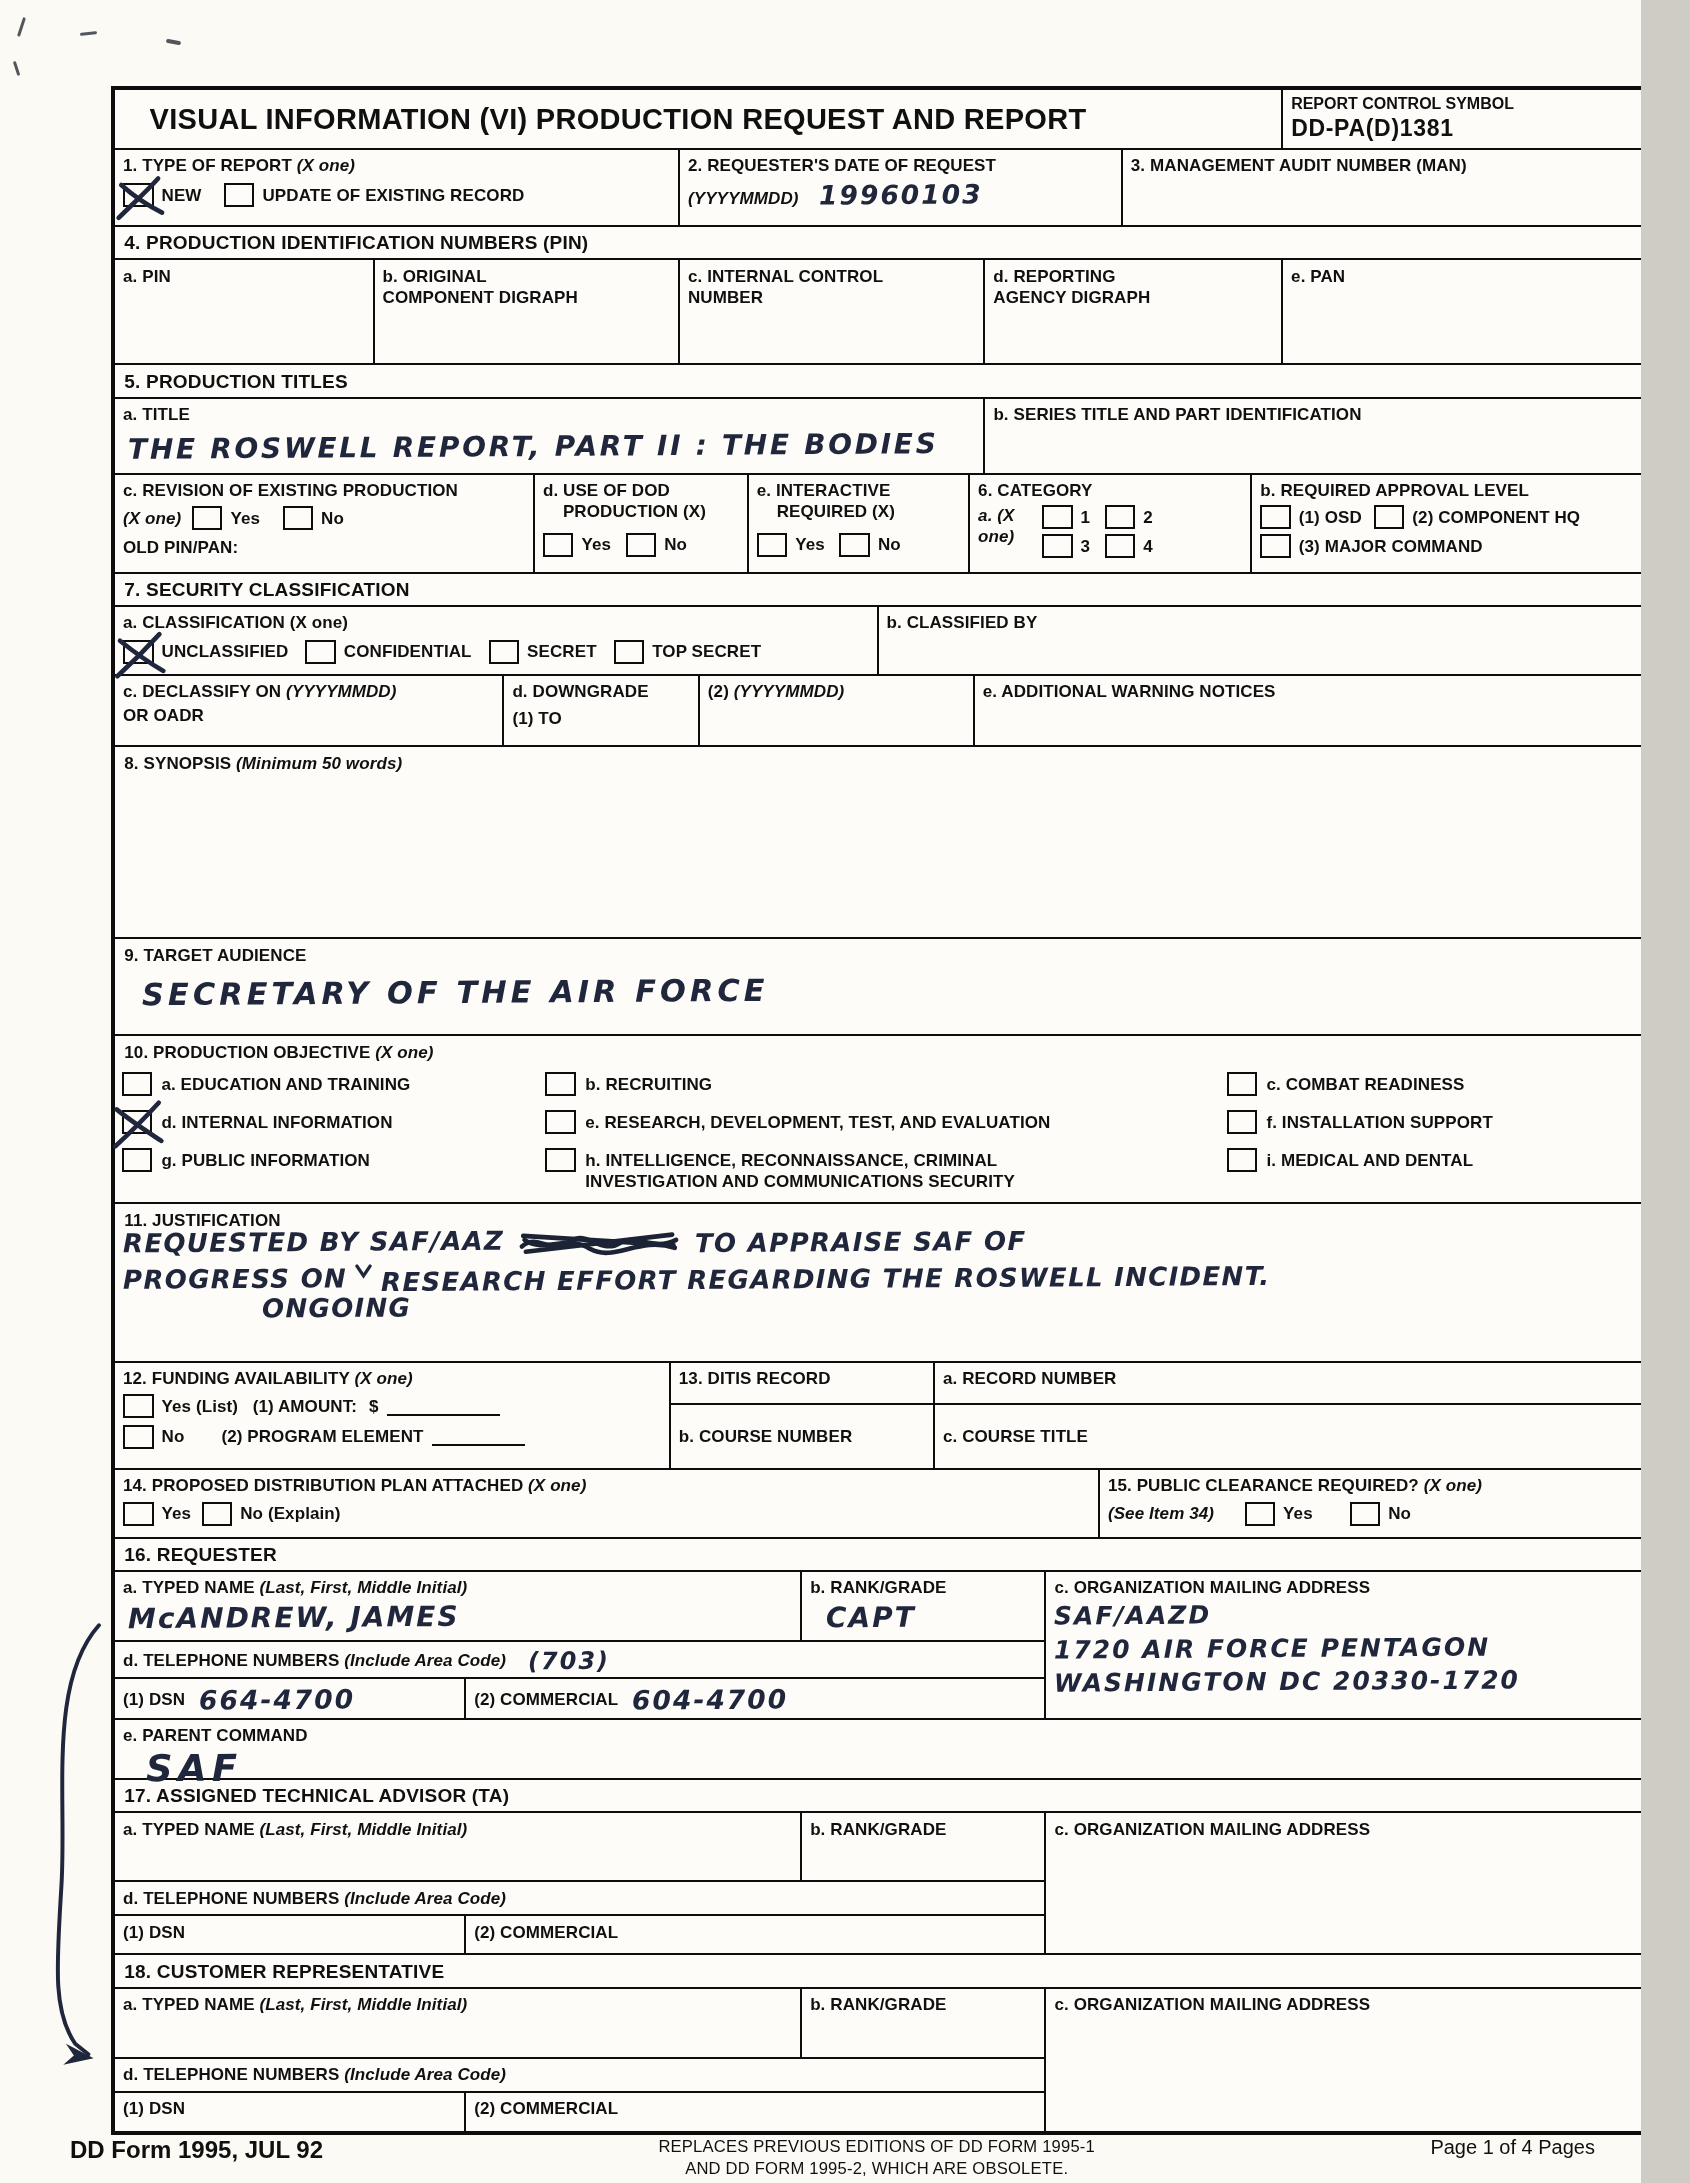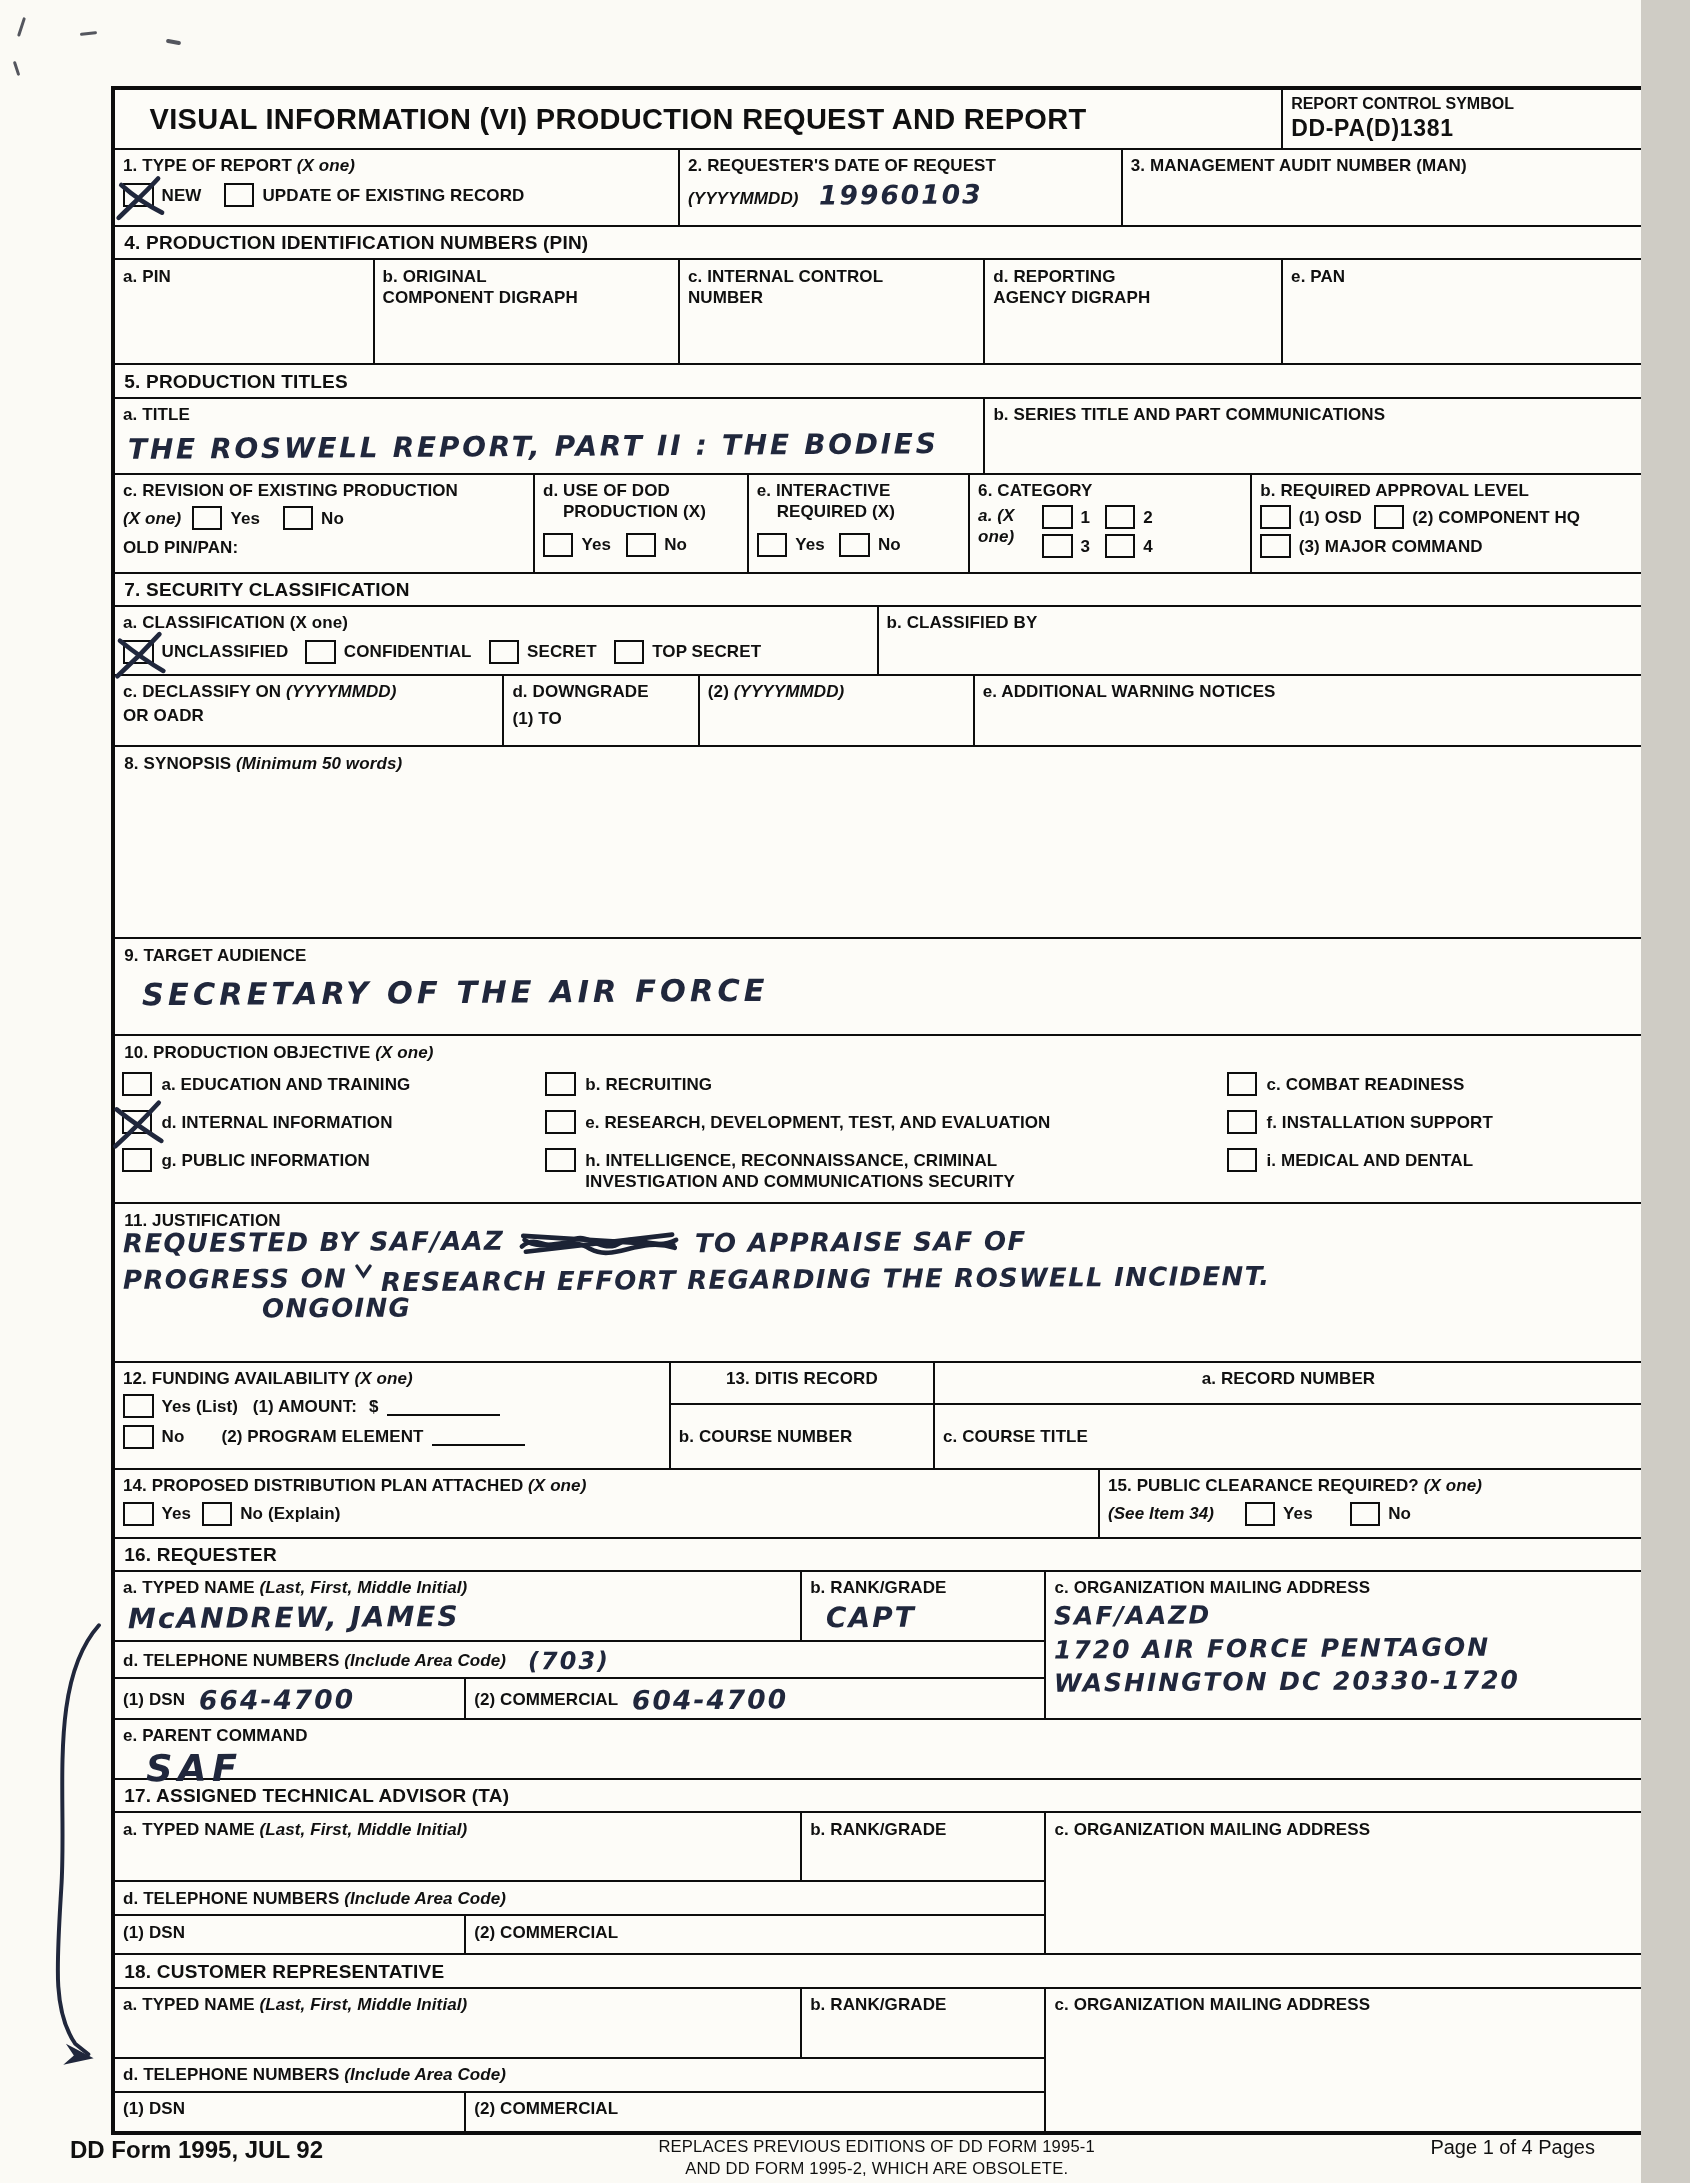--- a/index.html
+++ b/index.html
@@ -30,21 +30,21 @@
   .scribble { width: 166px; height: 29px; vertical-align: -5.3px; margin: 0 9.3px; overflow: visible; }
   .scribble path { stroke: #1c2335; stroke-width: 7; fill: none; stroke-linecap: round; }
   .caret { width: 17px; height: 14.6px; vertical-align: 9.3px; margin: 0 5.3px; }
   .caret path { stroke: #20273c; stroke-width: 5; fill: none; stroke-linecap: round; }
   .g16 { display: grid; grid-template-columns: 23% 22% 16% 39%; grid-template-rows: 70px 37px 41px 58px; }
   .g17 { display: grid; grid-template-columns: 23% 22% 16% 39%; grid-template-rows: 69px 34px 37px; }
   .g18 { display: grid; grid-template-columns: 23% 22% 16% 39%; grid-template-rows: 70px 34px 38px; }
   .gc { border-right: 2.7px solid #0d0d0d; border-bottom: 2.7px solid #0d0d0d; padding: 5.3px 8px; position: relative; }
   .gc.nr { border-right: none; }
   .gc.nb { border-bottom: none; }
-  .subtop { height: 42px; border-bottom: 2.7px solid #0d0d0d; padding: 5.3px 8px; text-align: center; }
+  .subtop { height: 42px; border-bottom: 2.7px solid #0d0d0d; padding: 5.3px 8px; }
   .subbot { padding: 21px 8px; }
   .footer { position: absolute; left: 70px; right: 46px; top: 2136px; display: flex; justify-content: space-between; align-items: flex-start; }
   .f-left { font-weight: bold; font-size: 24px; }
   .f-center { font-size: 16.6px; text-align: center; line-height: 1.3; letter-spacing: 0.2px; }
   .f-right { font-size: 20px; }
   .stray { position: absolute; background: #2a2d38; border-radius: 2px; opacity: .8; }
   .margin-art { position: absolute; left: 25px; top: 1619px; width: 99px; height: 464px; overflow: visible; }
   .margin-art path { stroke: #20273c; stroke-width: 6; fill: none; stroke-linecap: round; }
   .margin-art .head { fill: #20273c; stroke: none; }
 </style>
@@ -125,21 +125,21 @@
     </div>
 
     <div class="sec">
       <div class="bar">5. PRODUCTION TITLES</div>
       <div class="flexrow rb" style="min-height:76px">
         <div class="cell" style="width:57%">
           <div class="lbl">a. TITLE</div>
           <div class="hw" style="font-size:28px;letter-spacing:2.7px;margin:5.3px 0 0 5.3px">THE ROSWELL REPORT, PART II : THE BODIES</div>
         </div>
         <div class="cell last" style="width:43%">
-          <div class="lbl">b. SERIES TITLE AND PART COMMUNICATIONS</div>
+          <div class="lbl">b. SERIES TITLE AND PART IDENTIFICATION</div>
         </div>
       </div>
       <div class="flexrow" style="min-height:97px">
         <div class="cell" style="width:27.5%">
           <div class="lbl">c. REVISION OF EXISTING PRODUCTION</div>
           <div class="cbrow" style="margin-top:5.3px">
             <span class="lbl it" style="margin-right:10.6px">(X one)</span>
             <span class="cb"></span>
               <span class="lbl">Yes</span>
             <span class="cb" style="margin-left:22.5px"></span>

